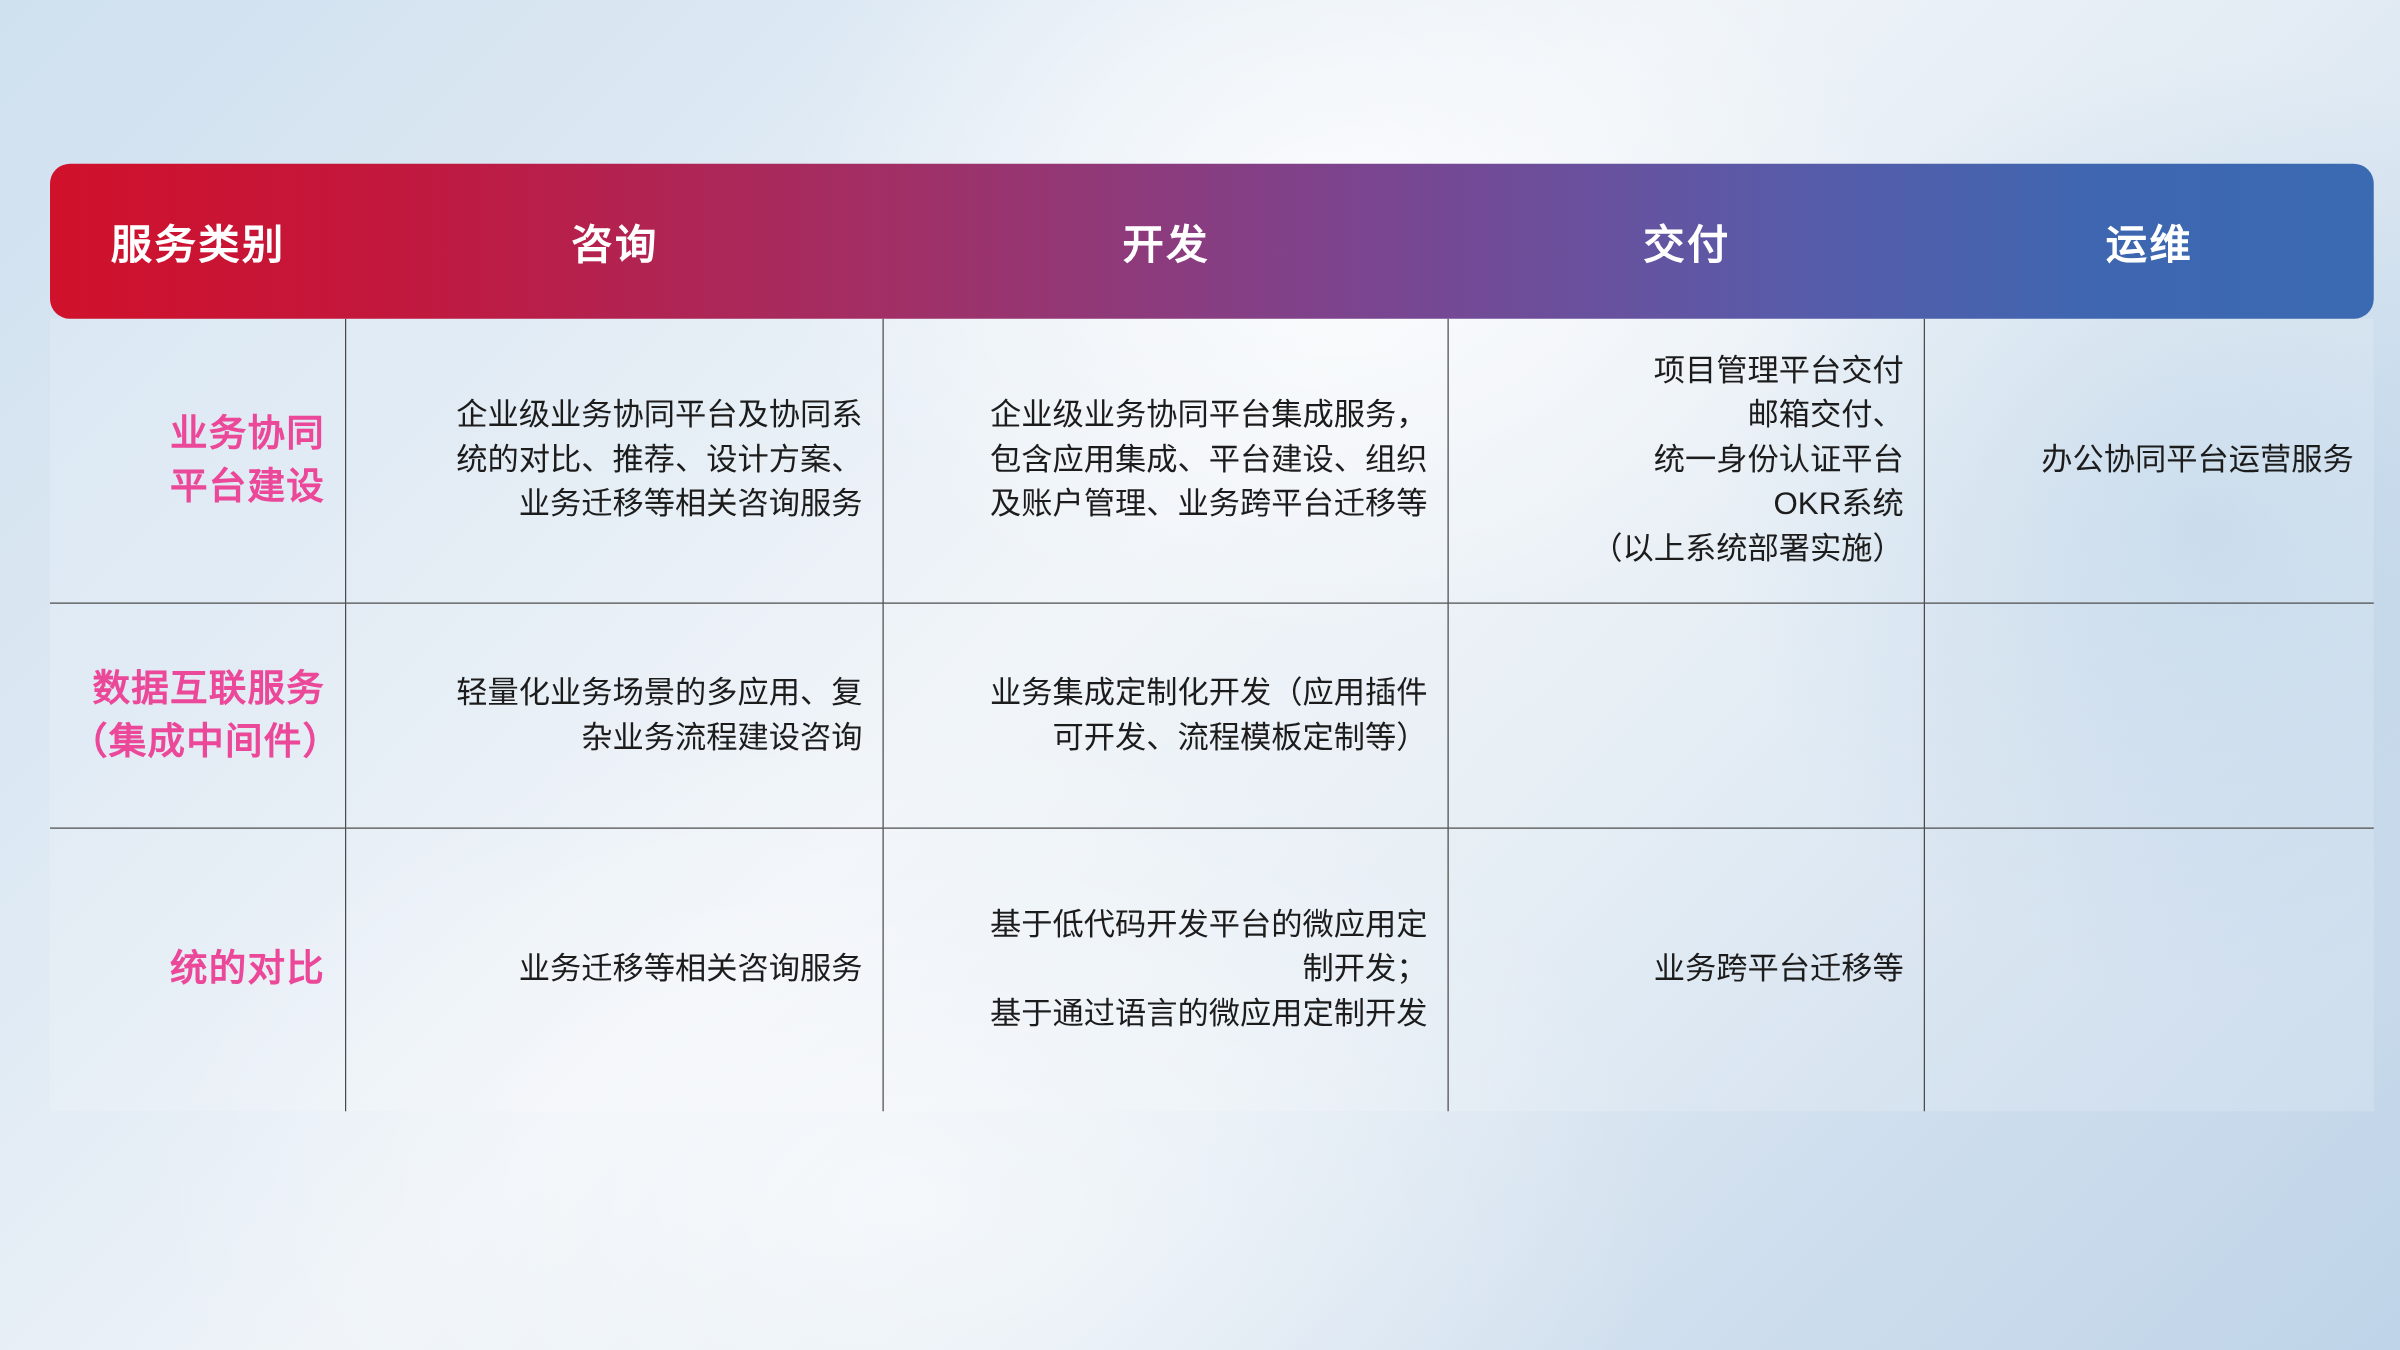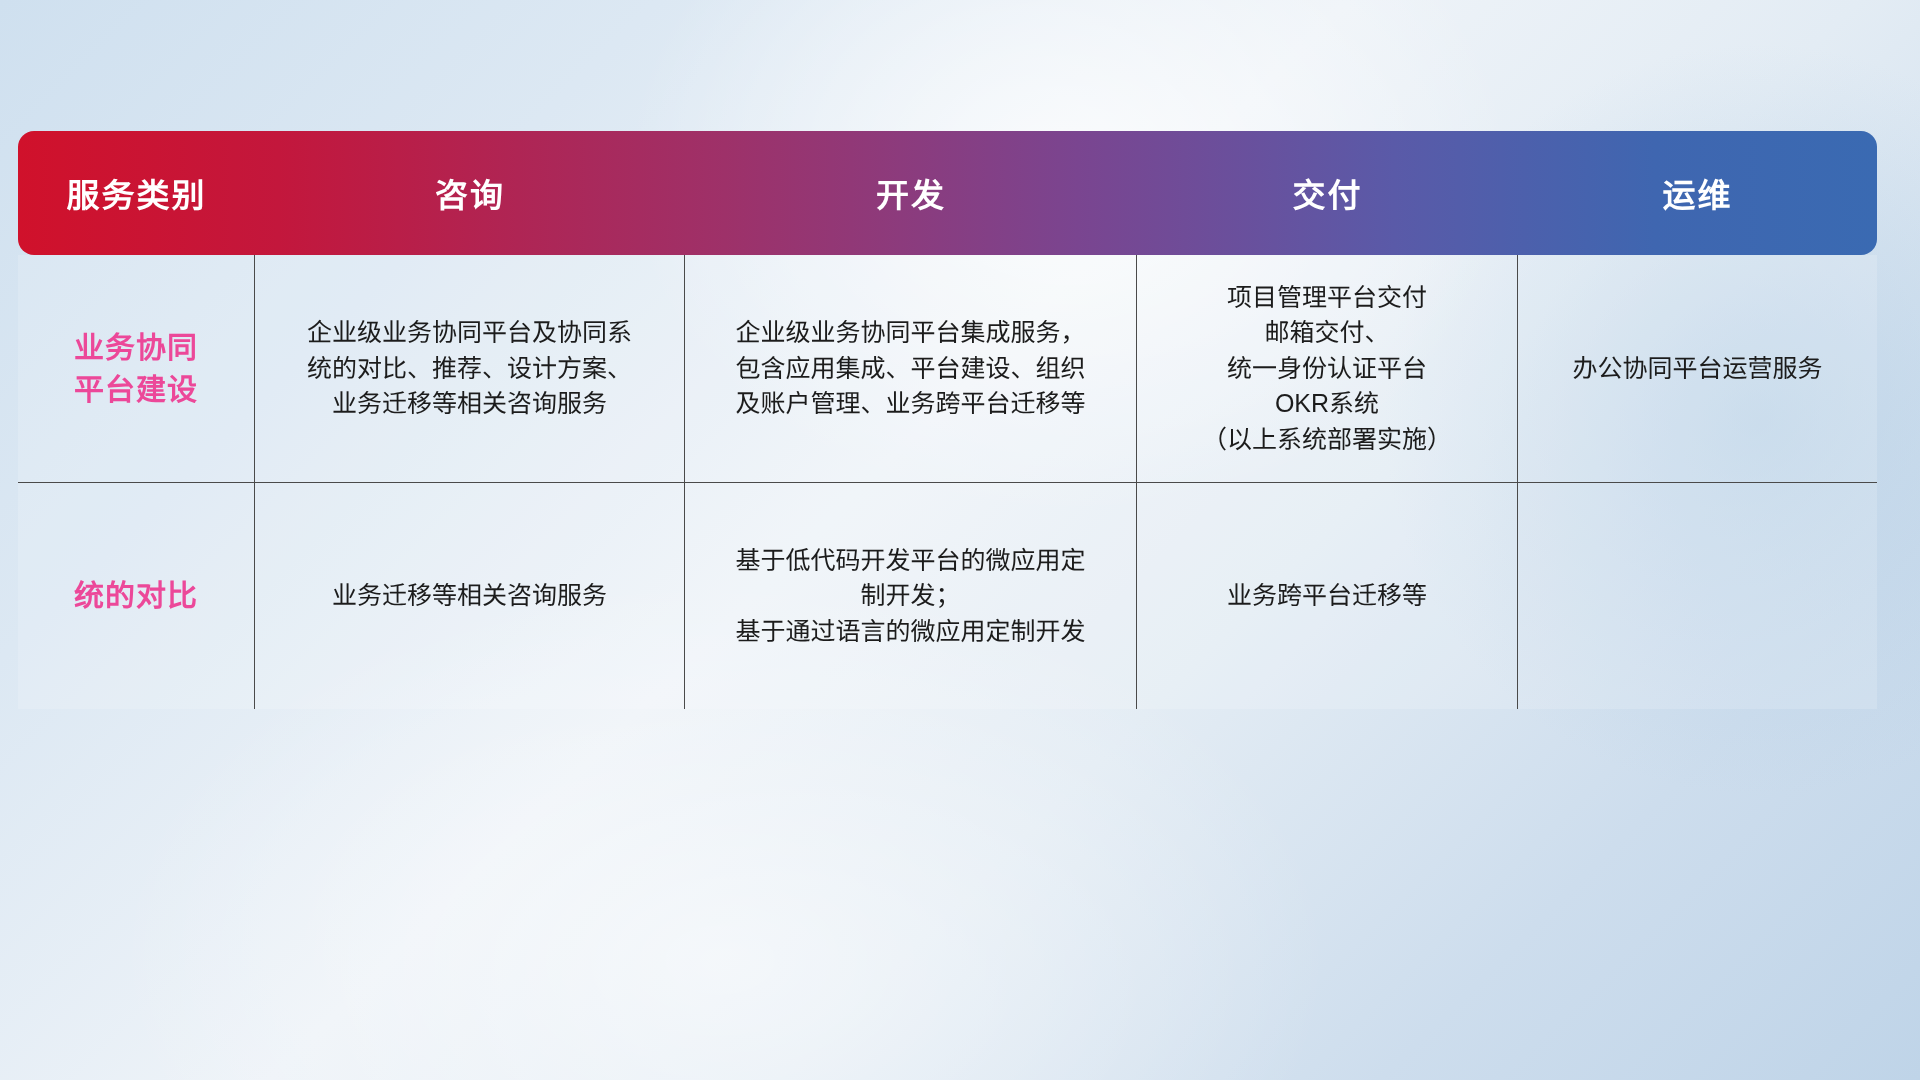--- a/index.html
+++ b/index.html
@@ -32,21 +32,21 @@
   .bg-bloom-c {
     position: absolute;
     top: 40px; right: -220px;
     width: 760px; height: 760px;
     background: radial-gradient(ellipse at center, rgba(176,204,228,0.55) 0%, rgba(176,204,228,0.0) 70%);
     pointer-events: none;
   }
 
   .table-wrap {
     position: absolute;
-    left: 18px;
+    left: 40px;
     top: 131px;
     width: 1859px;
     height: 818px;
   }
 
   .svc-table {
     width: 100%;
     border-collapse: separate;
     border-spacing: 0;
     table-layout: fixed;
@@ -83,21 +83,21 @@
     display: block;
   }
 
   tbody td {
     background-color: rgba(255,255,255,0.16);
     border-right: 1px solid #4a4a4a;
     border-bottom: 1px solid #4a4a4a;
     color: #1c1c1c;
     font-size: 25px;
     line-height: 1.42;
-    text-align: center;
+    text-align: right;
     vertical-align: middle;
     padding: 2px 16px;
   }
   tbody tr td:last-child {
     border-right: none;
     margin-top: 18px;
   }
   tbody tr:last-child td {
     border-bottom: none;
   }
@@ -175,20 +175,40 @@
           <span class="cell-text">项目管理平台交付
 邮箱交付、
 统一身份认证平台
 OKR系统
 （以上系统部署实施）</span>
         </td>
         <td>
           <span class="cell-text">办公协同平台运营服务</span>
         </td>
       </tr>
+      <tr class="row-2">
+        <td class="cat-cell">
+          <span class="cell-text">数据互联服务
+（集成中间件）</span>
+        </td>
+        <td>
+          <span class="cell-text">轻量化业务场景的多应用、复
+杂业务流程建设咨询</span>
+        </td>
+        <td>
+          <span class="cell-text">业务集成定制化开发（应用插件
+可开发、流程模板定制等）</span>
+        </td>
+        <td class="empty-cell">
+          <span class="cell-text"></span>
+        </td>
+        <td class="empty-cell">
+          <span class="cell-text"></span>
+        </td>
+      </tr>
       <tr class="row-3">
         <td class="cat-cell">
           <span class="cell-text">统的对比</span>
         </td>
         <td>
           <span class="cell-text">业务迁移等相关咨询服务</span>
         </td>
         <td>
           <span class="cell-text">基于低代码开发平台的微应用定
 制开发；

